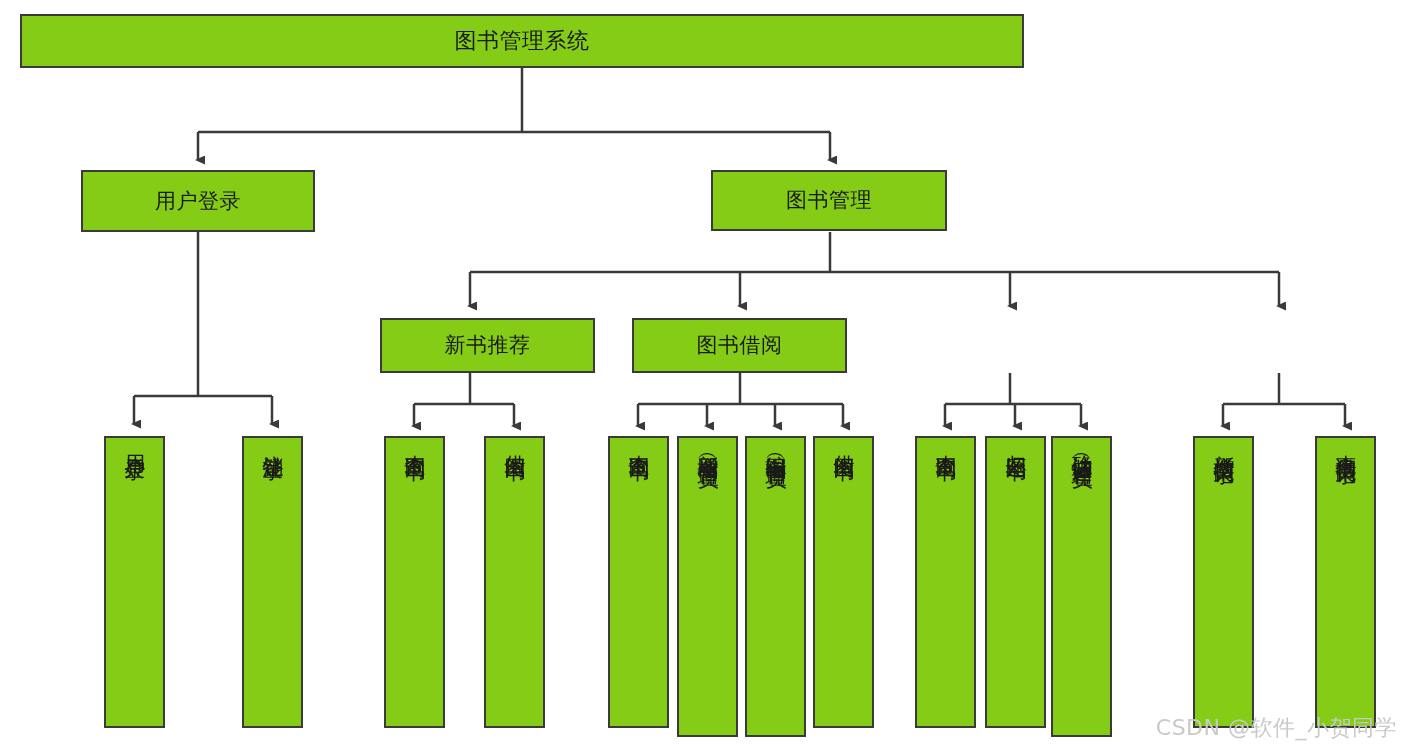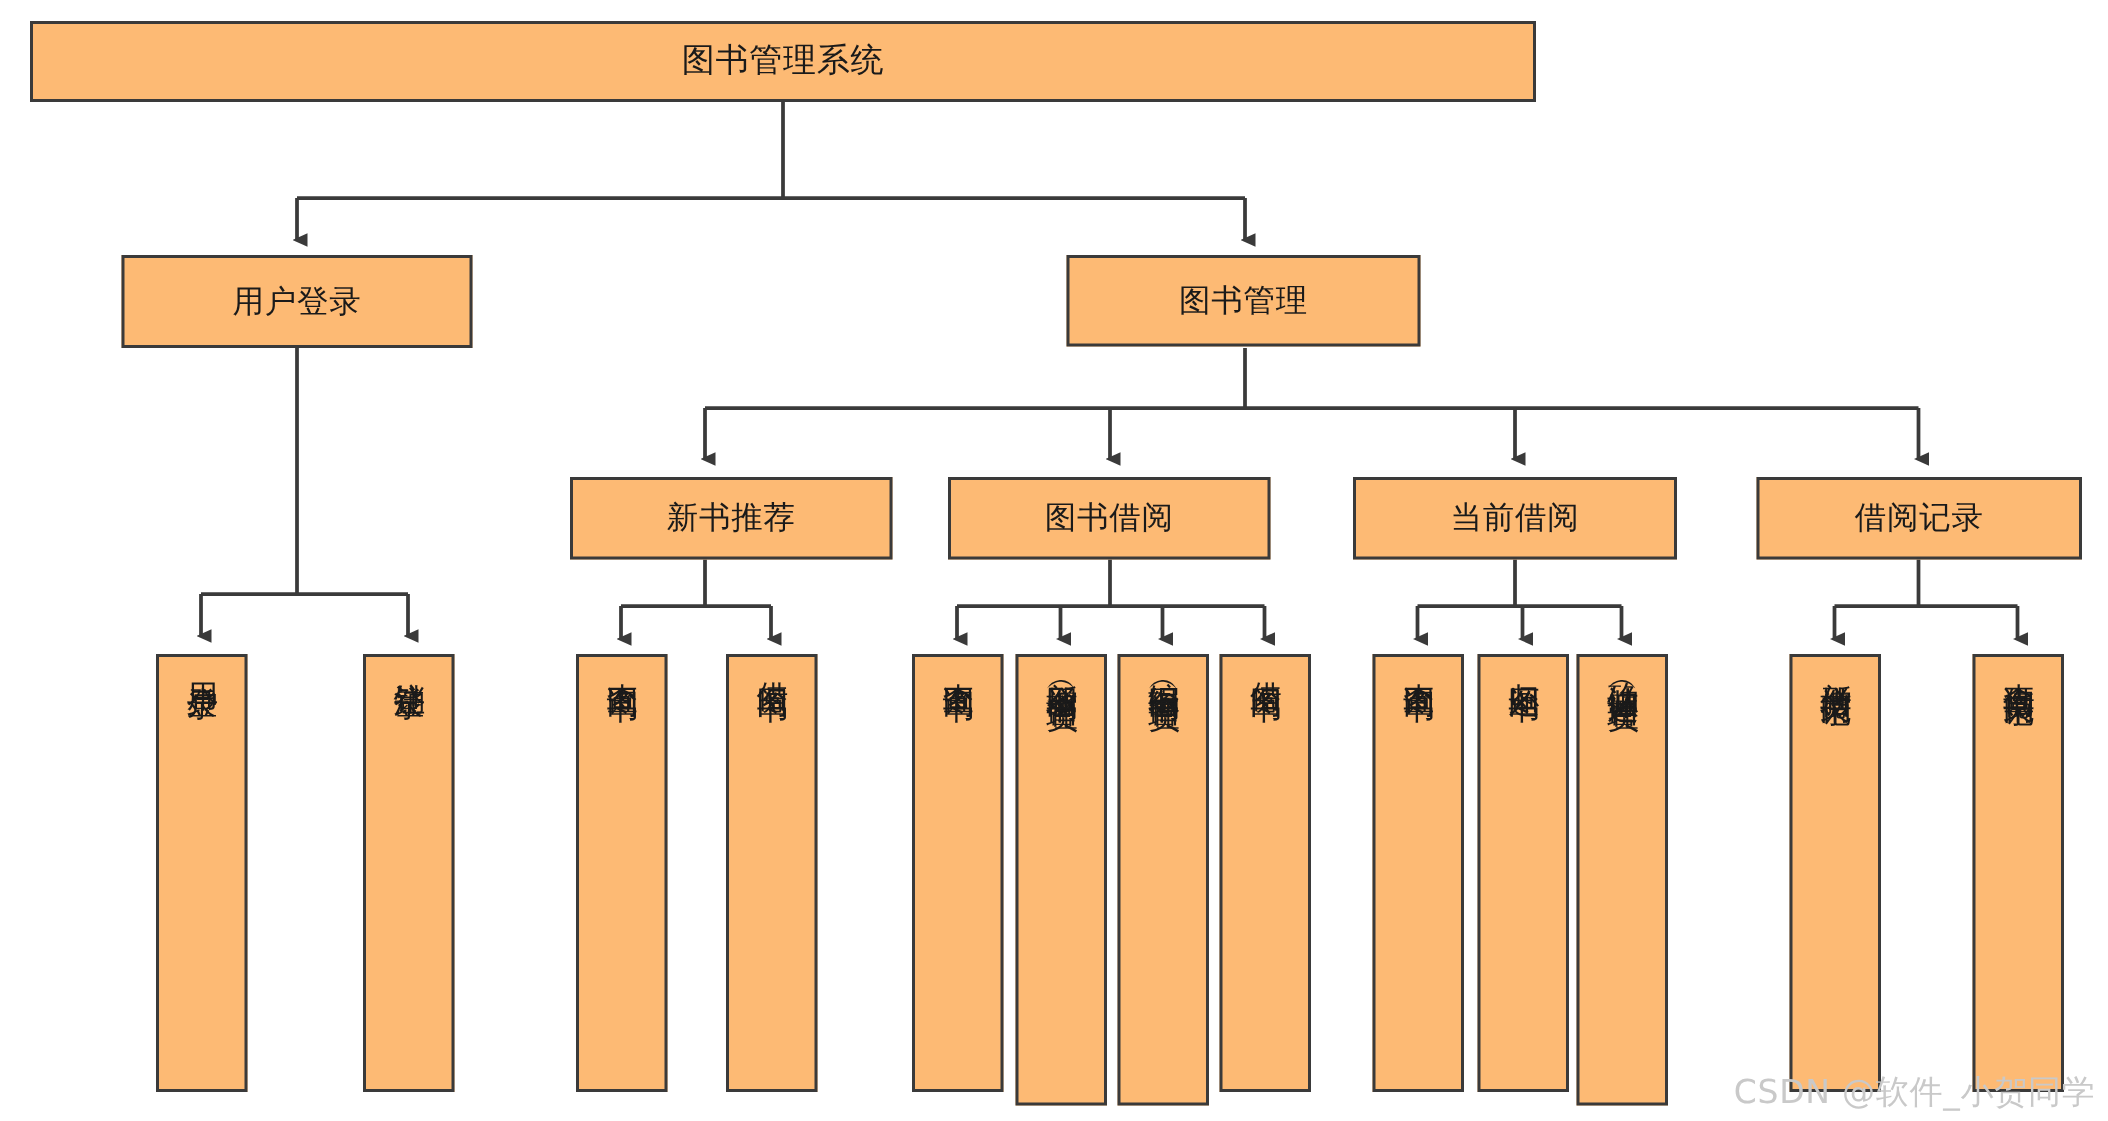--- a/index.html
+++ b/index.html
@@ -22,21 +22,21 @@
     position: absolute;
     left: 0;
     top: 0;
     width: 1405px;
     height: 747px;
     pointer-events: none;
   }
   .node {
     position: absolute;
     box-sizing: border-box;
-    background: #fdba74;
+    background: #84cc16;
     border: 2px solid #3a3a3a;
     display: flex;
     align-items: center;
     justify-content: center;
     color: #1a1a1a;
   }
   .node .label {
     display: block;
     text-align: center;
     line-height: 1.18;
@@ -138,26 +138,20 @@
   <div class="node h" style="left:711px; top:170px; width:236px; height:61px;">
     <span class="label">图书管理</span>
   </div>
 
   <div class="node h" style="left:380px; top:318px; width:215px; height:55px;">
     <span class="label">新书推荐</span>
   </div>
   <div class="node h" style="left:632px; top:318px; width:215px; height:55px;">
     <span class="label">图书借阅</span>
   </div>
-  <div class="node h" style="left:902px; top:318px; width:216px; height:55px;">
-    <span class="label">当前借阅</span>
-  </div>
-  <div class="node h" style="left:1171px; top:318px; width:217px; height:55px;">
-    <span class="label">借阅记录</span>
-  </div>
 
   <div class="node v" style="left:104px; top:436px; width:61px; height:292px;">
     <span class="label">用户登录</span>
   </div>
   <div class="node v" style="left:242px; top:436px; width:61px; height:292px;">
     <span class="label">注销登录</span>
   </div>
 
   <div class="node v" style="left:384px; top:436px; width:61px; height:292px;">
     <span class="label">查询图书</span>

